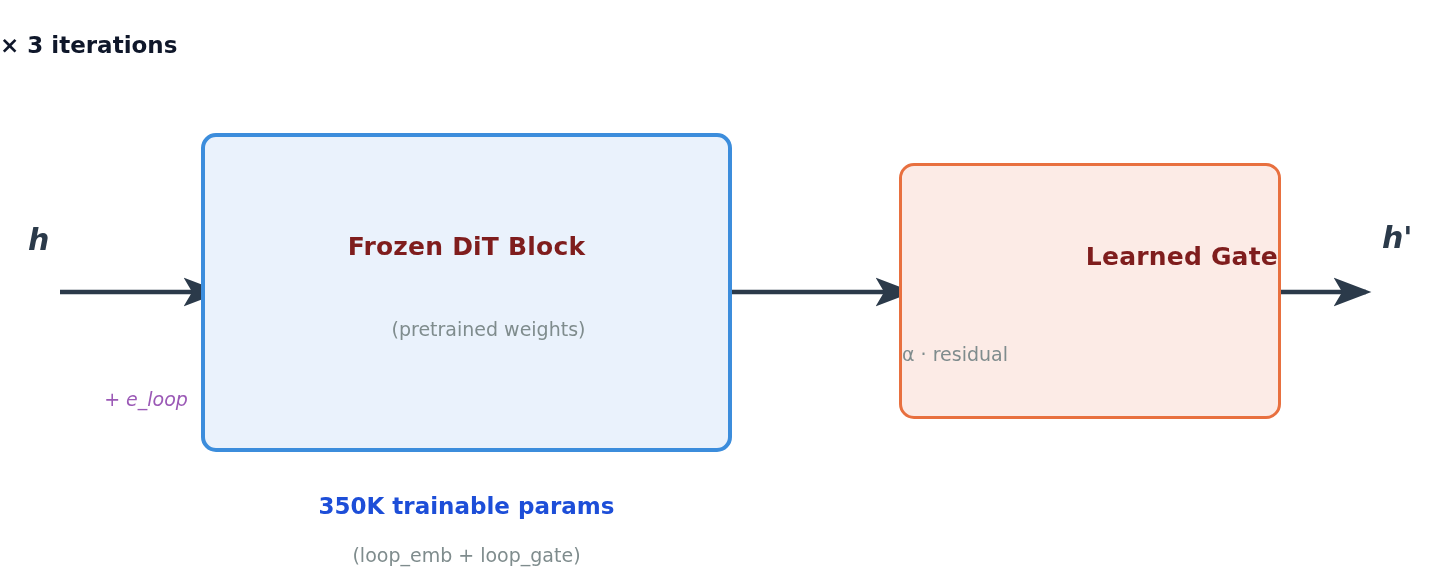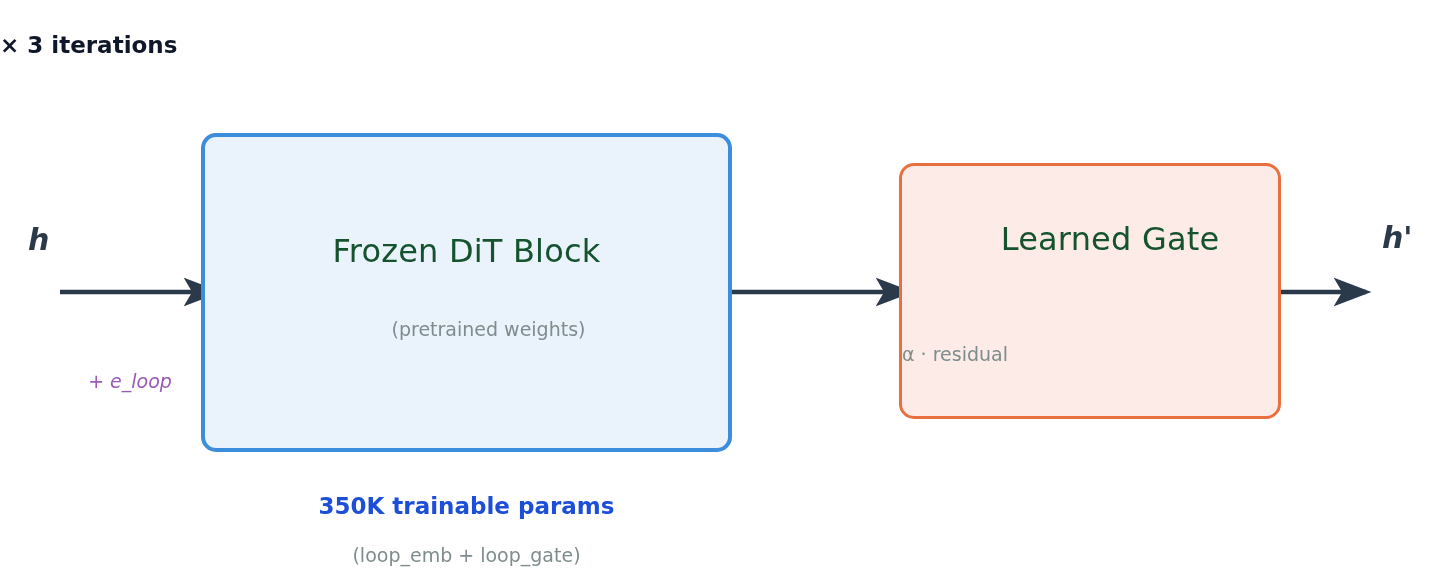--- a/index.html
+++ b/index.html
@@ -52,23 +52,23 @@
   #learned-gate-block {
     left: 899px;
     top: 163px;
     width: 382px;
     height: 256px;
     background: #fcebe6;
     border: 3px solid #e8703f;
   }
 
   .box-title {
-    font-size: 32px;
-    font-weight: normal;
-    color: #14532d;
+    font-size: 25px;
+    font-weight: bold;
+    color: #7f1d1d;
     letter-spacing: 0.2px;
     white-space: nowrap;
   }
 
   .box-subtitle {
     font-size: 19px;
     font-weight: normal;
     color: #7f8c8d;
     white-space: nowrap;
   }
@@ -85,24 +85,24 @@
     position: absolute;
     top: 181px;
     left: 0;
     right: 0;
     text-align: center;
     padding-left: 44px;
   }
 
   #learned-gate-block .box-title {
     position: absolute;
-    top: 54px;
-    left: 0;
-    right: 0;
-    text-align: center;
+    top: 76px;
+    left: 0;
+    right: 0;
+    text-align: right;
     margin-left: 40px;
   }
   #learned-gate-block .box-subtitle {
     position: absolute;
     top: 149px;
     left: 0;
     right: 0;
     text-align: left;
     margin-top: 28px;
   }
@@ -136,26 +136,27 @@
     left: 1382px;
     top: 220px;
     font-size: 30px;
     font-weight: bold;
     font-style: italic;
     color: #2b3a4a;
   }
 
   #eloop-label {
     left: 0;
-    top: 370px;
+    top: 388px;
     width: 260px;
     text-align: center;
     font-size: 19px;
     font-style: italic;
     color: #9b59b6;
+    padding-left: 16px;
   }
 
   #trainable-params-label {
     left: 201px;
     top: 493px;
     width: 531px;
     text-align: center;
     font-size: 23px;
     font-weight: bold;
     color: #1d4ed8;

